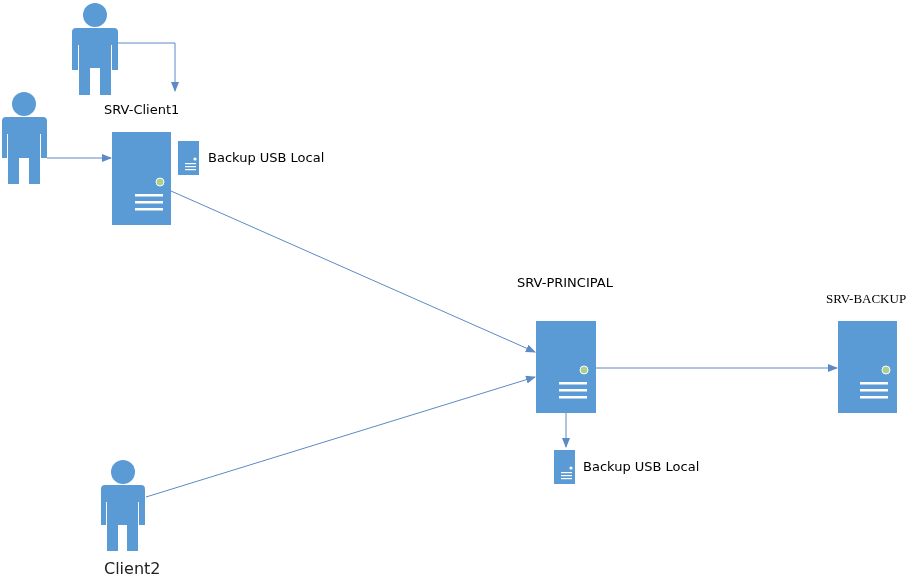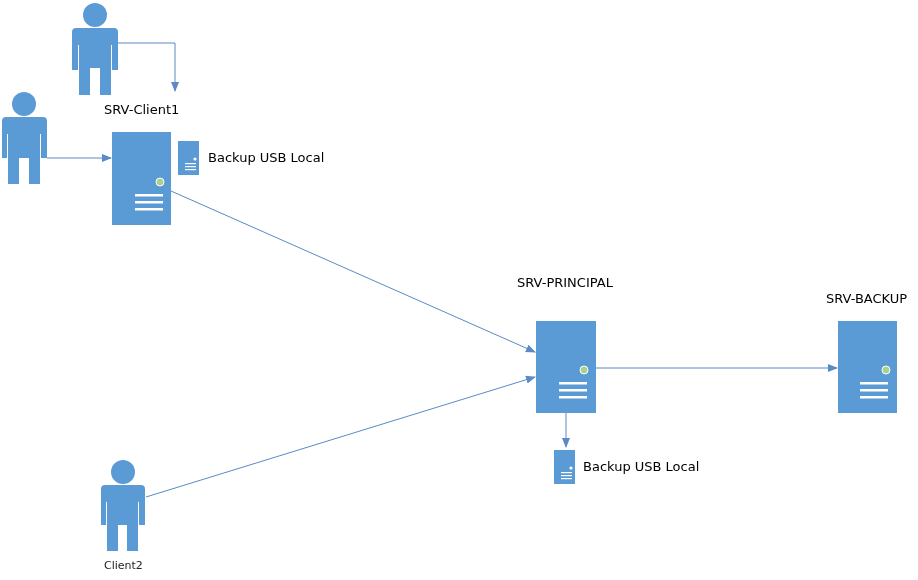--- a/index.html
+++ b/index.html
@@ -1,19 +1,19 @@
 <!DOCTYPE html>
 <html><head>
   <meta charset="utf-8">
   <style>
     html, body { margin: 0; padding: 0; background: #ffffff; }
     body { width: 918px; height: 580px; position: relative; overflow: hidden; font-family: "Liberation Sans", sans-serif; }
     #canvas { position: absolute; left: 0; top: 0; }
     .lbl { position: absolute; color: #000; font-size: 13px; white-space: nowrap; font-family: "DejaVu Sans", sans-serif; }
-    .lbl-small { font-size: 11px; color: #222; }
+    .lbl-small { font-size: 16px; color: #222; }
   </style>
 </head>
 <body>
 
 <svg id="canvas" width="918" height="580" viewBox="0 0 918 580">
   <defs>
     <marker id="arrowhead" markerWidth="10" markerHeight="8" refX="9" refY="4" orient="auto" markerUnits="userSpaceOnUse">
       <path d="M0,0 L10,4 L0,8 z" class="arrow-fill" fill="#5b8ac6"></path>
     </marker>
   </defs>
@@ -79,15 +79,15 @@
     <circle class="indicator" cx="886" cy="370" r="4" fill="#a9d18e" stroke="#ffffff" stroke-width="1"></circle>
     <rect class="stripe" x="860" y="382" width="28" height="2.5" fill="#ffffff"></rect>
     <rect class="stripe" x="860" y="389" width="28" height="2.5" fill="#ffffff"></rect>
     <rect class="stripe" x="860" y="396" width="28" height="2.5" fill="#ffffff"></rect>
   </g>
 </svg>
 
 <div class="lbl" style="left:104px; top:102px;">SRV-Client1</div>
 <div class="lbl" style="left:208px; top:150px;">Backup USB Local</div>
 <div class="lbl" style="left:517px; top:275px;">SRV-PRINCIPAL</div>
-<div class="lbl" style="left:826px; top:291px;">SRV-BACKUP</div>
+<div class="lbl" style="left:826px; top:291px;font-family:Liberation Serif, serif;">SRV-BACKUP</div>
 <div class="lbl" style="left:583px; top:459px;">Backup USB Local</div>
 <div class="lbl lbl-small" style="left:104px; top:559px;">Client2</div>
 
 </body></html>

